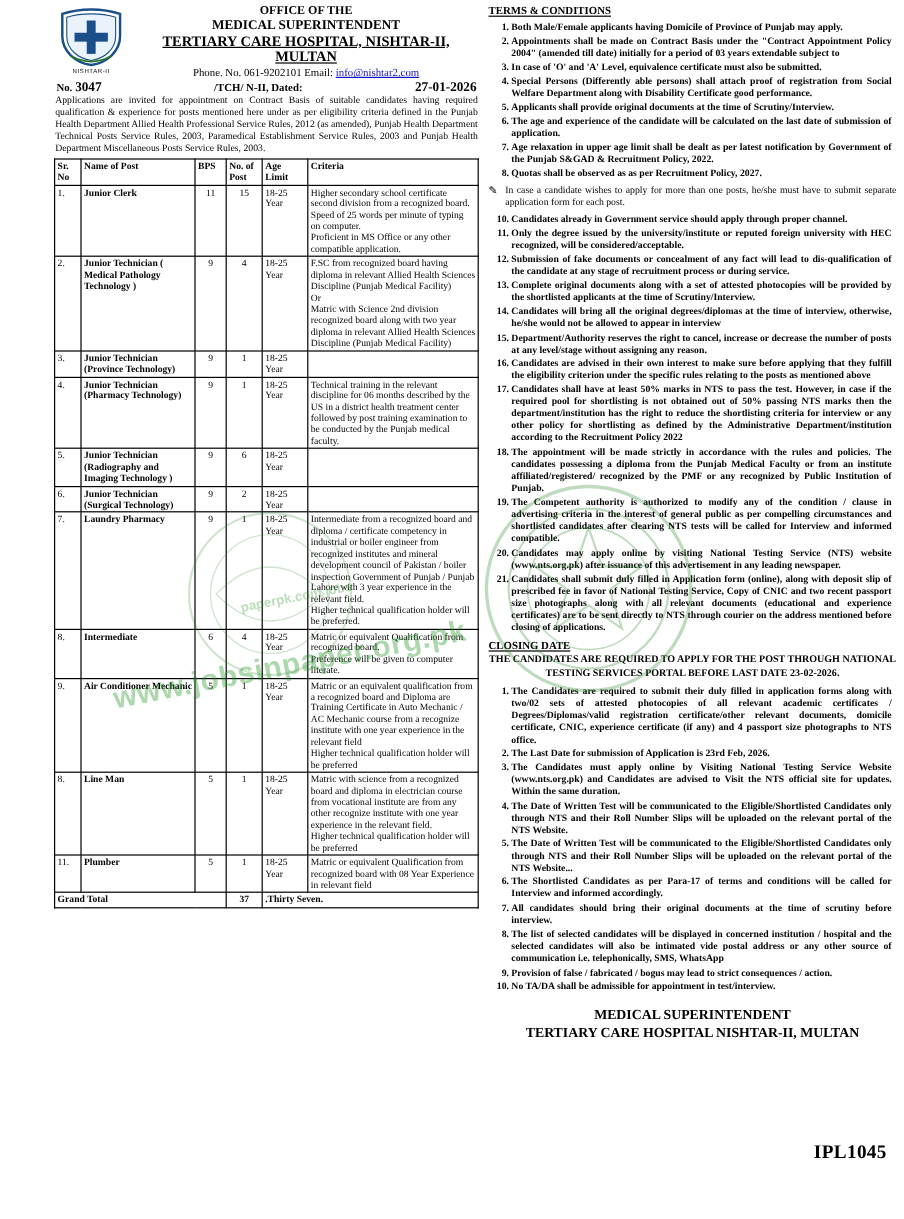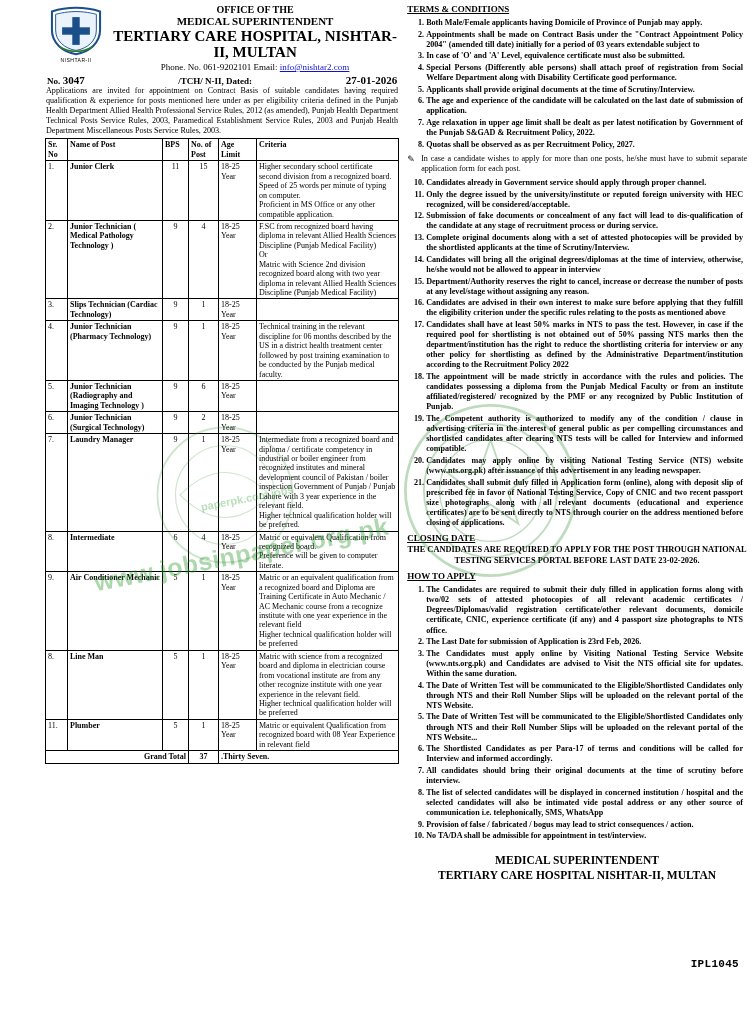--- a/index.html
+++ b/index.html
@@ -43,21 +43,21 @@
   .logo svg { display:block; margin: 0 auto; }
   .logo .logotext {
     font-size: 5px;
     letter-spacing: .5px;
     margin-top: 1px;
     font-family: "Liberation Sans", sans-serif;
   }
   .hdr-text { flex: 1; text-align: center; line-height: 1.12; }
   .hdr-text .l1 { font-size: 10px; font-weight: bold; }
   .hdr-text .l2 { font-size: 11px; font-weight: bold; }
-  .hdr-text .l3 { font-size: 15px; font-weight: bold; }
+  .hdr-text .l3 { font-size: 12px; font-weight: bold; text-decoration: underline; }
   .hdr-text .l4 { font-size: 9px; margin-top: 1px; }
   .hdr-text .l4 a { color: #1111cc; text-decoration: underline; }
   .hdr-line {
     display: flex;
     justify-content: space-between;
     align-items: baseline;
     font-size: 9.5px;
     font-weight: bold;
     margin-top: 2px;
     padding: 0 2px;
@@ -153,22 +153,22 @@
     margin-top: 12px;
     text-align: center;
     font-weight: bold;
     font-size: 11.5px;
     line-height: 1.25;
   }
   .ipl {
     position: absolute;
     right: 14px;
     bottom: 46px;
-    font-family: Liberation Mono, monospace;
-    font-size: 11px;
+    font-family: Liberation Serif, serif;
+    font-size: 16px;
     font-weight: bold;
     letter-spacing: .3px;
     margin-left: 38px;
   }
 
   
   .wm {
     position: absolute;
     pointer-events: none;
     user-select: none;
@@ -297,21 +297,21 @@
               <td class="c-name post-name">Junior Technician ( Medical Pathology Technology )</td>
               <td class="c-bps center">9</td>
               <td class="c-no center">4</td>
               <td class="c-age">18-25 Year</td>
               <td class="c-crit" style="white-space: pre-line;">F.SC from recognized board having diploma in relevant Allied Health Sciences Discipline (Punjab Medical Facility)
 Or
 Matric with Science 2nd division recognized board along with two year diploma in relevant Allied Health Sciences Discipline (Punjab Medical Facility)</td>
             </tr>
             <tr>
               <td class="c-sr">3.</td>
-              <td class="c-name post-name">Slips Technician (Cardiac Technology)</td>
+              <td class="c-name post-name">Junior Technician (Province Technology)</td>
               <td class="c-bps center">9</td>
               <td class="c-no center">1</td>
               <td class="c-age">18-25 Year</td>
               <td class="c-crit" style="white-space: pre-line;"></td>
             </tr>
             <tr>
               <td class="c-sr">4.</td>
               <td class="c-name post-name">Junior Technician (Pharmacy Technology)</td>
               <td class="c-bps center">9</td>
               <td class="c-no center">1</td>
@@ -329,21 +329,21 @@
             <tr>
               <td class="c-sr">6.</td>
               <td class="c-name post-name">Junior Technician (Surgical Technology)</td>
               <td class="c-bps center">9</td>
               <td class="c-no center">2</td>
               <td class="c-age">18-25 Year</td>
               <td class="c-crit" style="white-space: pre-line;"></td>
             </tr>
             <tr>
               <td class="c-sr">7.</td>
-              <td class="c-name post-name">Laundry Manager</td>
+              <td class="c-name post-name">Laundry Pharmacy</td>
               <td class="c-bps center">9</td>
               <td class="c-no center">1</td>
               <td class="c-age">18-25 Year</td>
               <td class="c-crit" style="white-space: pre-line;">Intermediate from a recognized board and diploma / certificate competency in industrial or boiler engineer from recognized institutes and mineral development council of Pakistan / boiler inspection Government of Punjab / Punjab Lahore with 3 year experience in the relevant field.
 Higher technical qualification holder will be preferred.</td>
             </tr>
             <tr>
               <td class="c-sr">8.</td>
               <td class="c-name post-name">Intermediate</td>
               <td class="c-bps center">6</td>
@@ -372,21 +372,21 @@
             </tr>
             <tr>
               <td class="c-sr">11.</td>
               <td class="c-name post-name">Plumber</td>
               <td class="c-bps center">5</td>
               <td class="c-no center">1</td>
               <td class="c-age">18-25 Year</td>
               <td class="c-crit" style="white-space: pre-line;">Matric or equivalent Qualification from recognized board with 08 Year Experience in relevant field</td>
             </tr>
             <tr class="gt">
-              <td colspan="3" style="text-align: right;">Grand Total</td>
+              <td colspan="3" style="text-align: left;">Grand Total</td>
               <td class="center">37</td>
               <td colspan="2">.Thirty Seven.</td>
             </tr>
           </tbody>
       </table>
     </div>
 
     <div class="colR">
 
       <div>
@@ -422,21 +422,20 @@
           <li>Candidates may apply online by visiting National Testing Service (NTS) website (www.nts.org.pk) after issuance of this advertisement in any leading newspaper.</li>
           <li>Candidates shall submit duly filled in Application form (online), along with deposit slip of prescribed fee in favor of National Testing Service, Copy of CNIC and two recent passport size photographs along with all relevant documents (educational and experience certificates) are to be sent directly to NTS through courier on the address mentioned before closing of applications.</li>
         </ol>
 
       <div class="closing">
         <div class="sec-title">CLOSING DATE</div>
         <div class="body">THE CANDIDATES ARE REQUIRED TO APPLY FOR THE POST THROUGH NATIONAL TESTING SERVICES PORTAL BEFORE LAST DATE 23-02-2026.</div>
       </div>
 
       <div class="howto-wrap">
-        <div class="sec-title">HOW TO APPLY</div>
         <ol class="howto" id="howto-list" start="1">
             <li>The Candidates are required to submit their duly filled in application forms along with two/02 sets of attested photocopies of all relevant academic certificates / Degrees/Diplomas/valid registration certificate/other relevant documents, domicile certificate, CNIC, experience certificate (if any) and 4 passport size photographs to NTS office.</li>
             <li>The Last Date for submission of Application is 23rd Feb, 2026.</li>
             <li>The Candidates must apply online by Visiting National Testing Service Website (www.nts.org.pk) and Candidates are advised to Visit the NTS official site for updates. Within the same duration.</li>
             <li>The Date of Written Test will be communicated to the Eligible/Shortlisted Candidates only through NTS and their Roll Number Slips will be uploaded on the relevant portal of the NTS Website.</li>
             <li>The Date of Written Test will be communicated to the Eligible/Shortlisted Candidates only through NTS and their Roll Number Slips will be uploaded on the relevant portal of the NTS Website...</li>
             <li>The Shortlisted Candidates as per Para-17 of terms and conditions will be called for Interview and informed accordingly.</li>
             <li>All candidates should bring their original documents at the time of scrutiny before interview.</li>
             <li>The list of selected candidates will be displayed in concerned institution / hospital and the selected candidates will also be intimated vide postal address or any other source of communication i.e. telephonically, SMS, WhatsApp</li>
             <li>Provision of false / fabricated / bogus may lead to strict consequences / action.</li>

